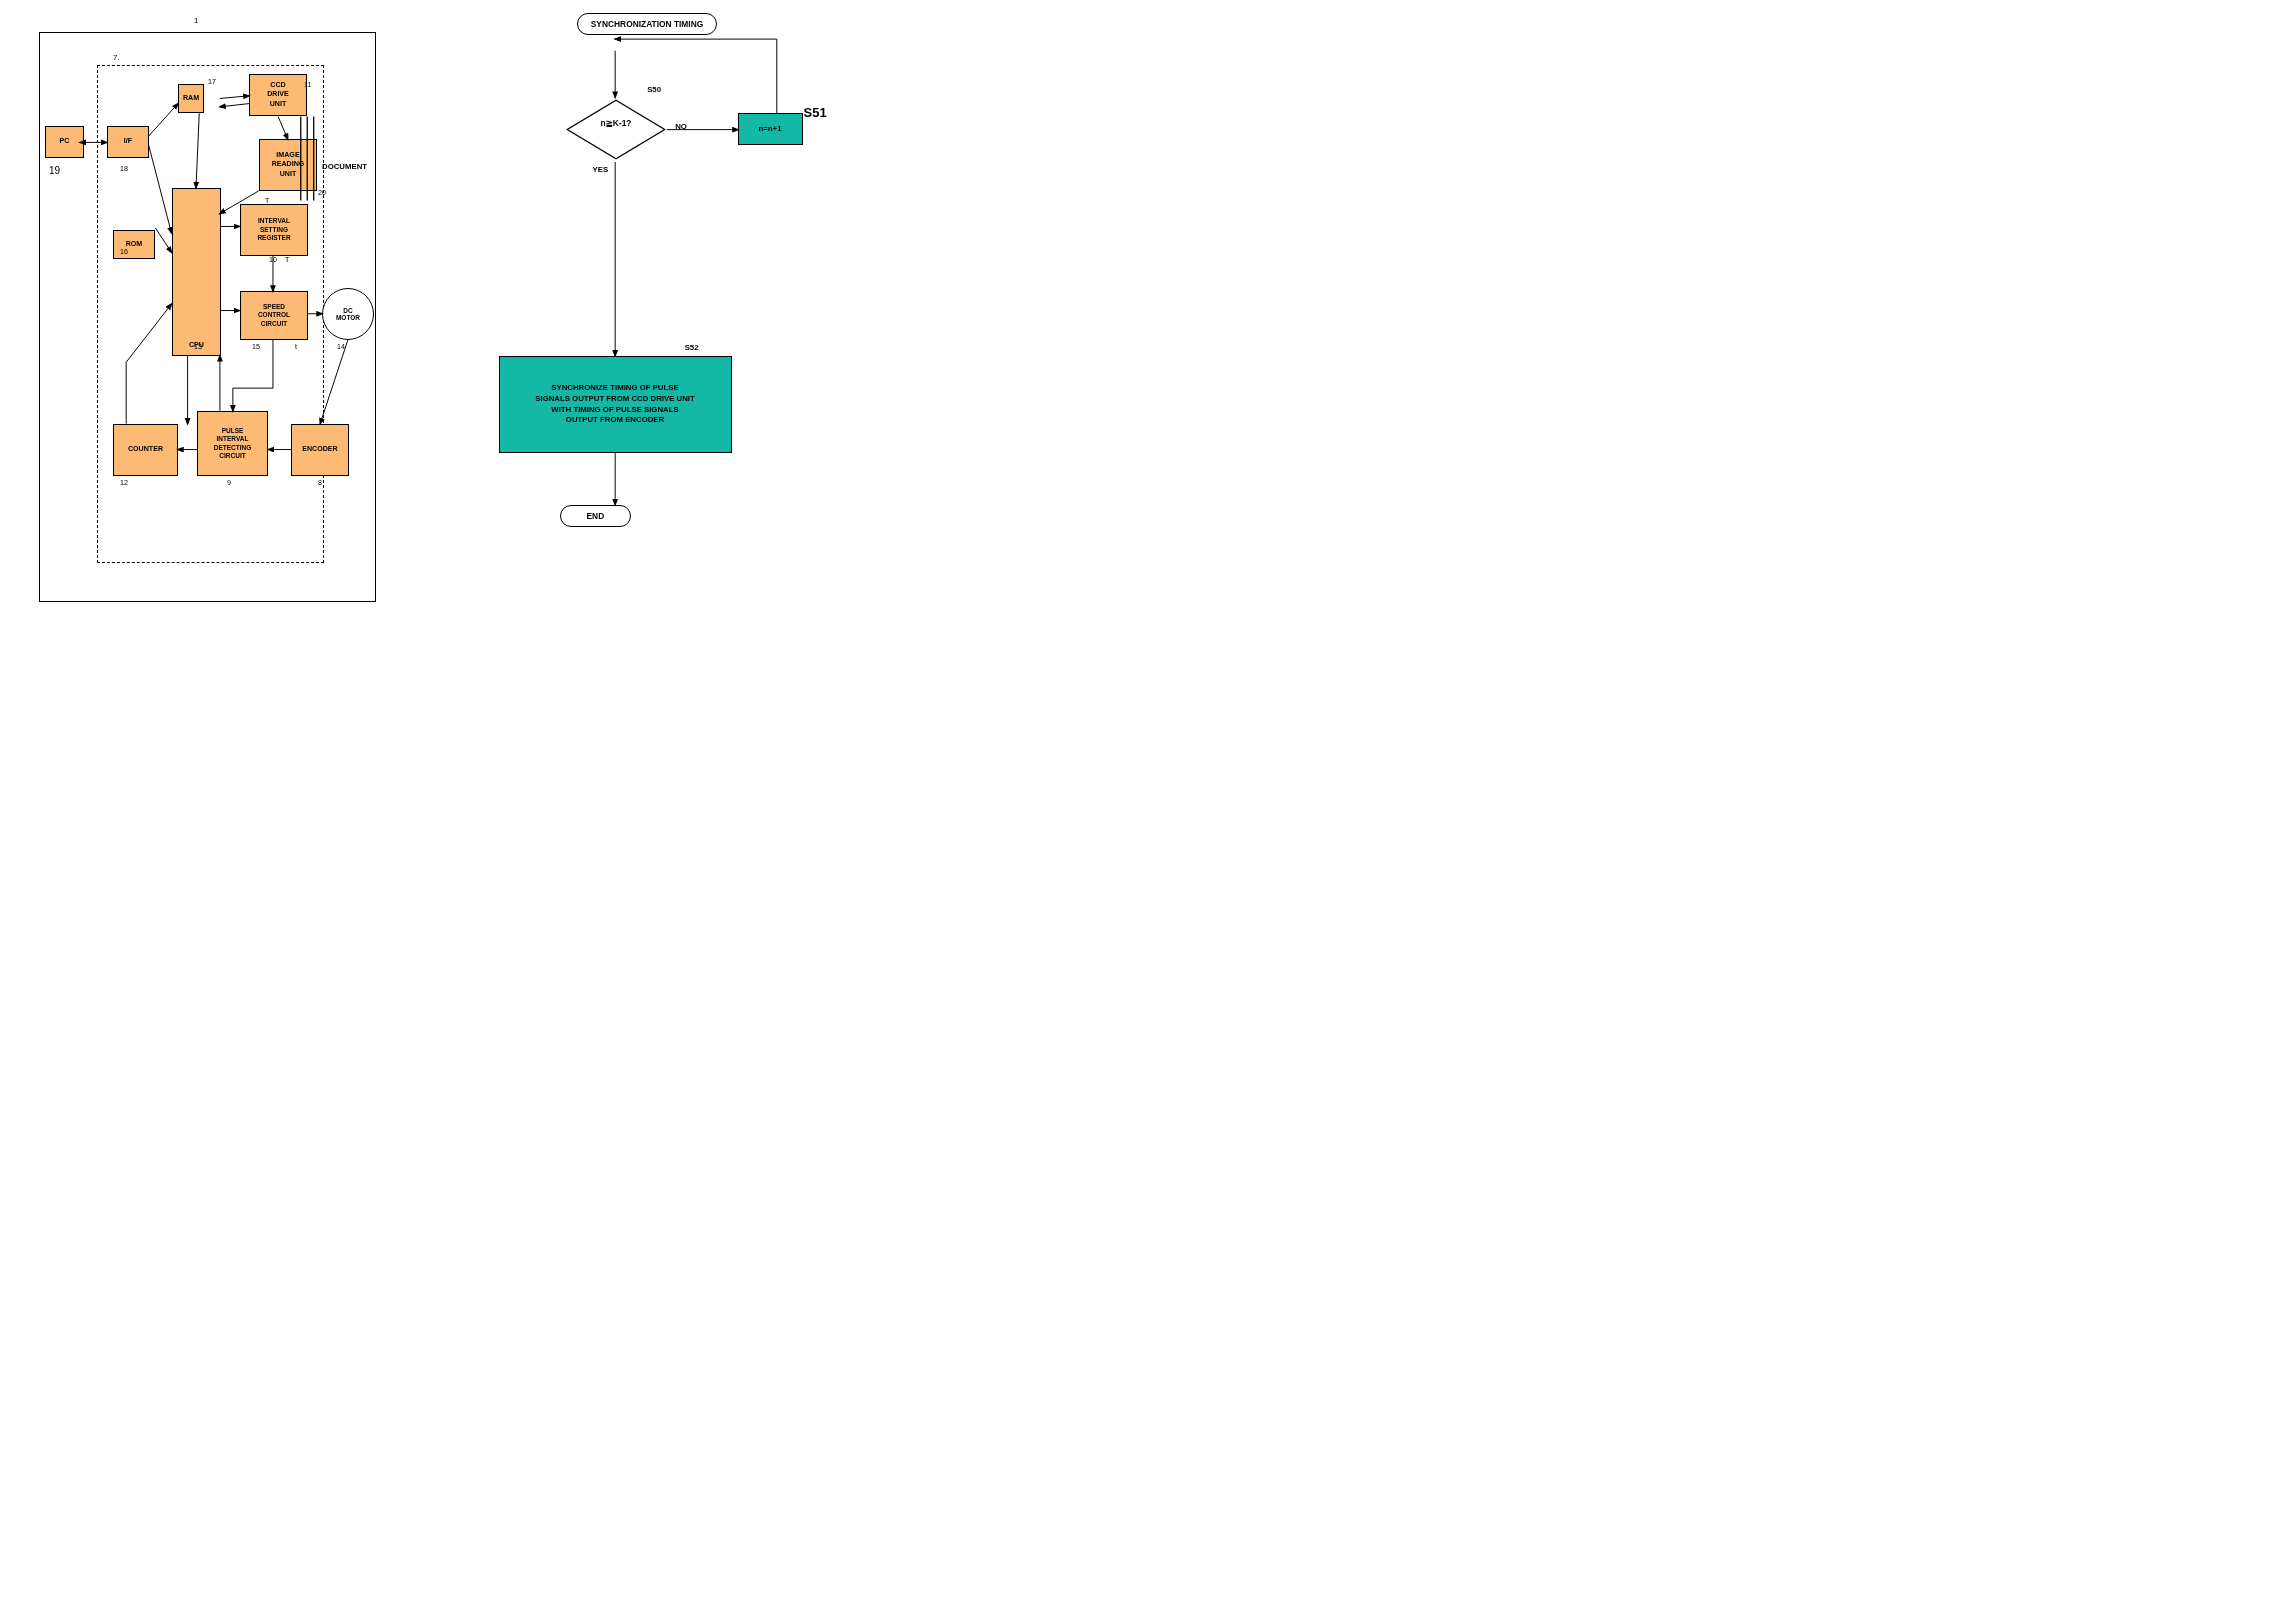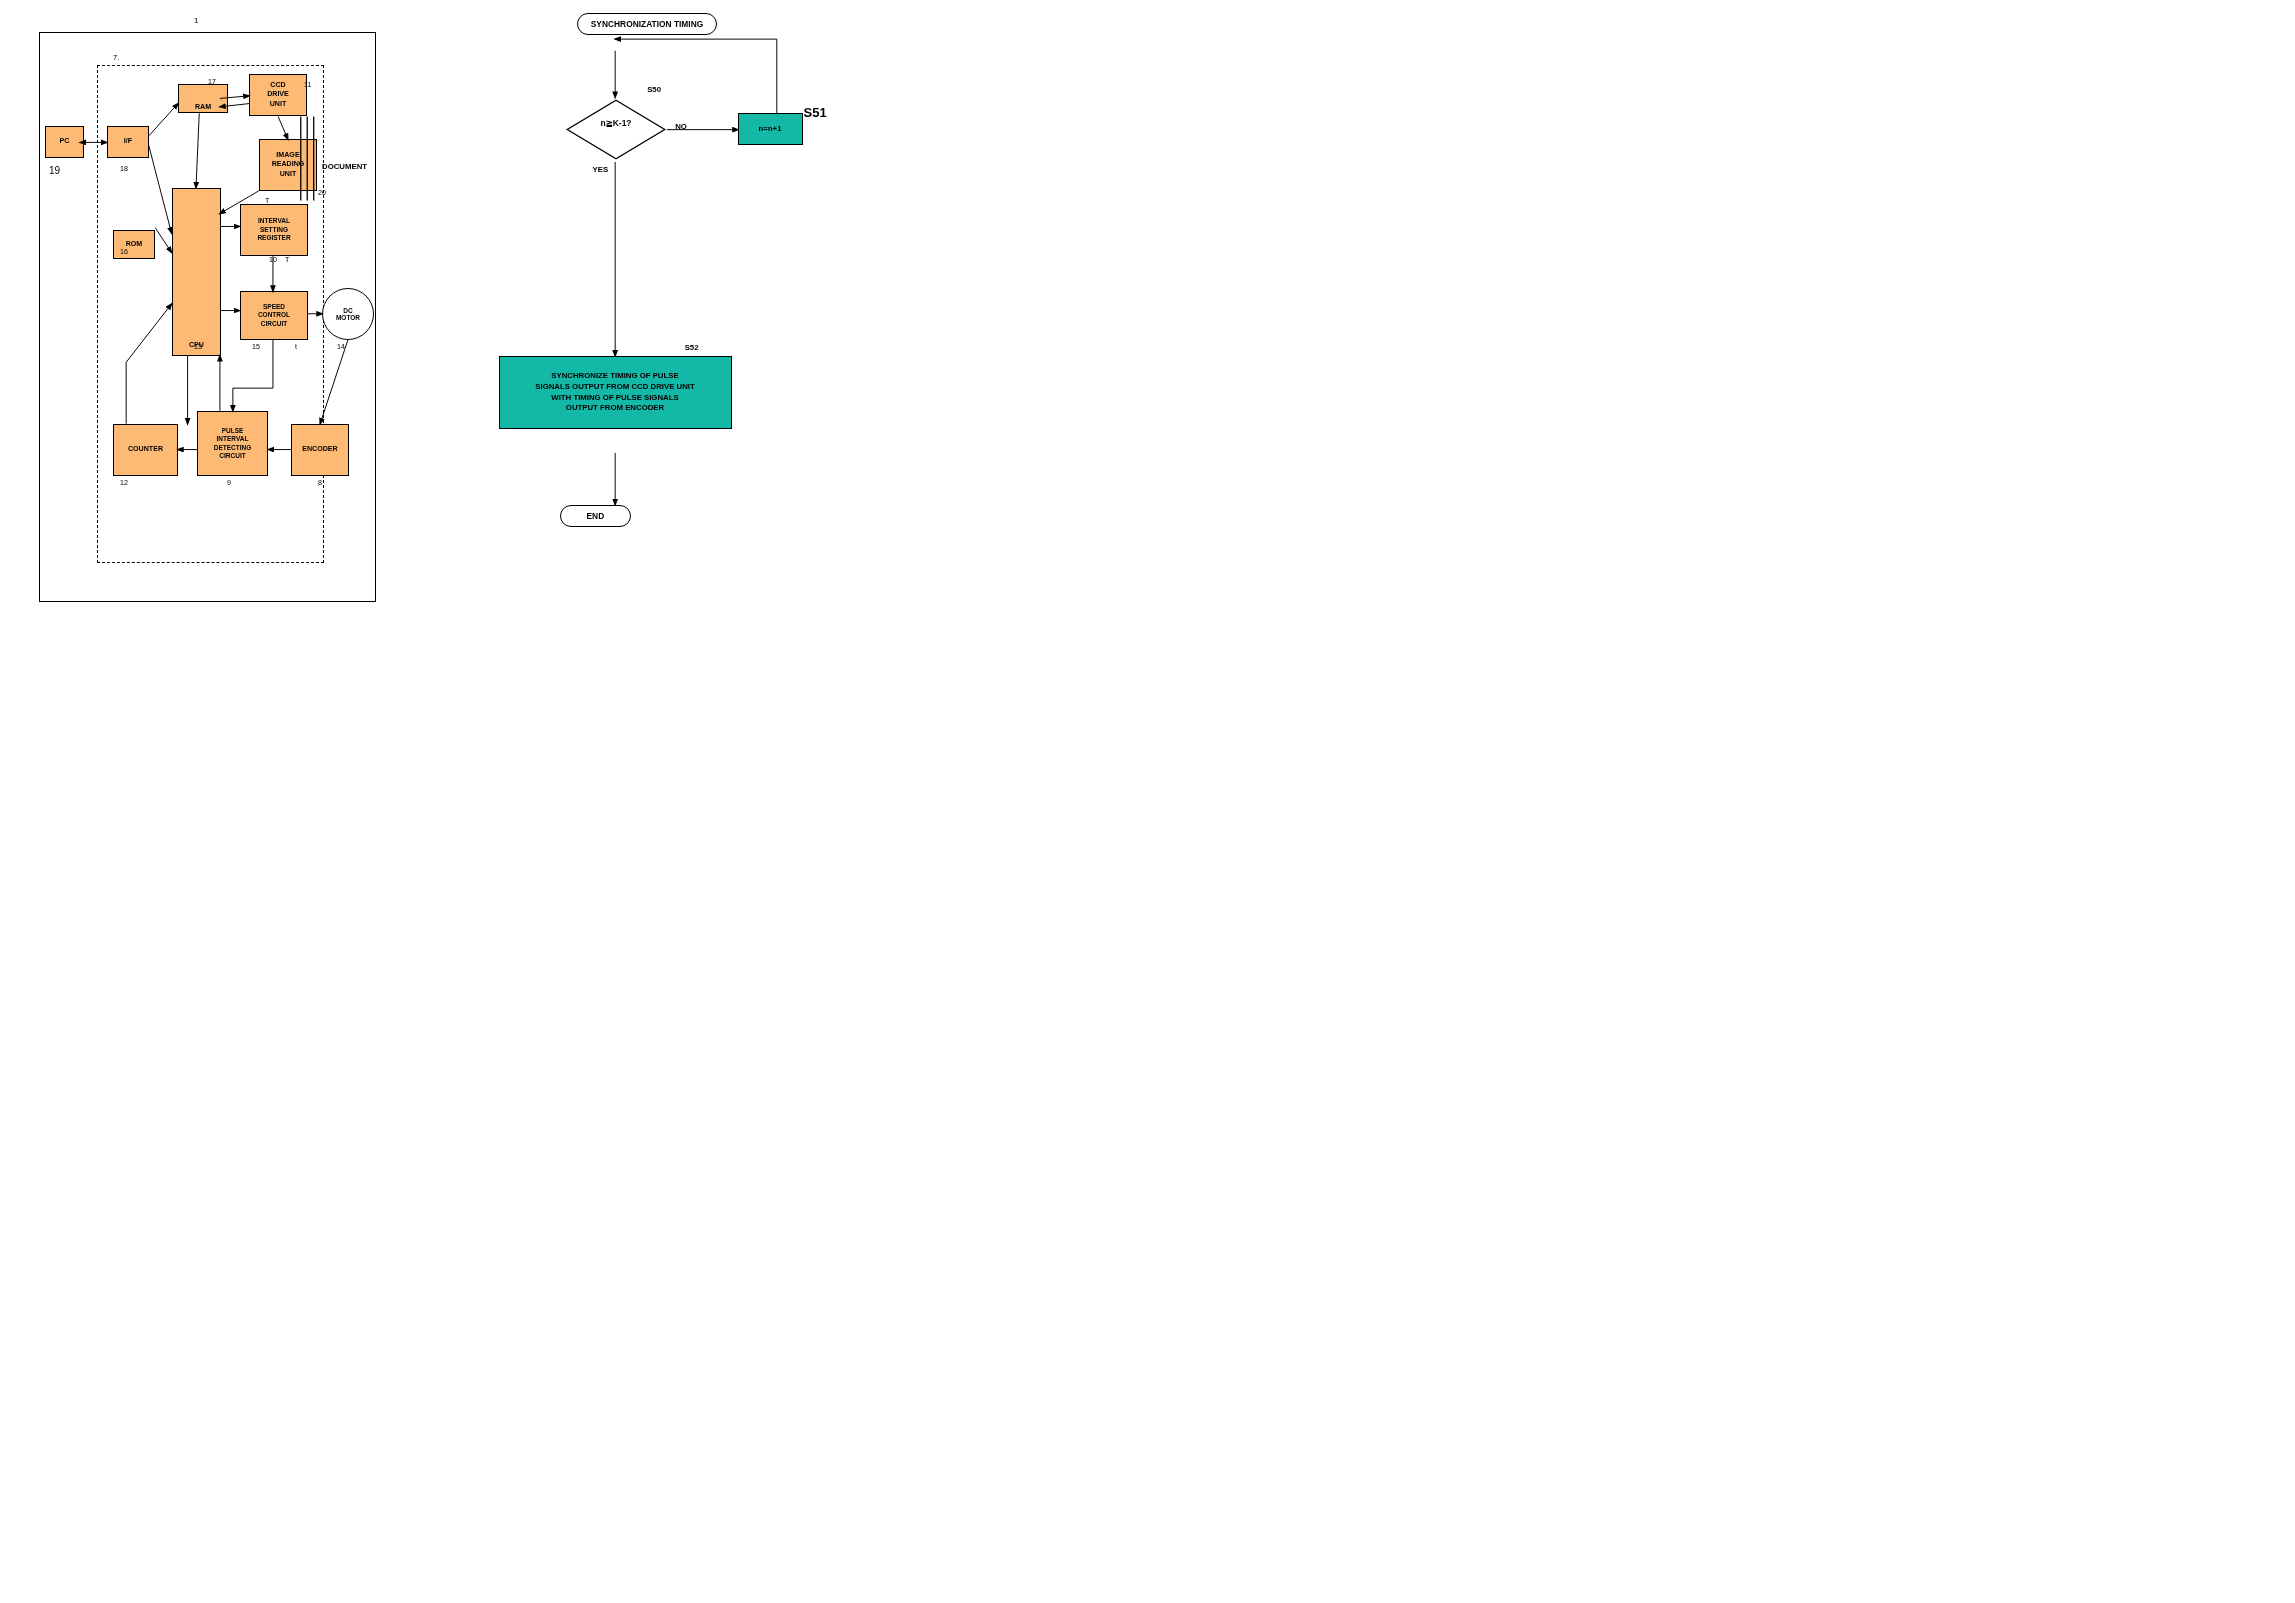--- a/index.html
+++ b/index.html
@@ -130,21 +130,21 @@
     <div class="bd-block" style="top:113px; left:32px; width:39px; height:32px;">
       <span>PC</span>
     </div>
     <span class="bd-label" style="top:152px; left:36px; font-size:10px;">19</span>
 
     <div class="bd-block" style="top:113px; left:94px; width:42px; height:32px;">
       <span>I/F</span>
     </div>
     <span class="bd-label" style="top:152px; left:107px; font-size:7.1px;">18</span>
 
-    <div class="bd-block" style="top:71px; left:165px; width:50px; height:29px;justify-content:flex-end;">
+    <div class="bd-block" style="top:71px; left:165px; width:26px; height:29px;">
       <span>RAM</span>
     </div>
     <span class="bd-label" style="top:65px; left:195px; font-size:7.1px;">17</span>
 
     <div class="bd-block" style="top:61px; left:236px; width:58px; height:42px;">
       <span style="white-space:pre-line;">CCD
 DRIVE
 UNIT</span>
     </div>
     <span class="bd-label" style="top:68px; left:291px; font-size:7.1px;">11</span>
@@ -311,21 +311,21 @@
         <span style="position:absolute; top:24.6px; right:-19.4px; font-size:7.8px; font-weight:bold;">NO</span>
       </div>
 
       <div class="fc-rect" style="position:absolute; top:100px; left:278px; width:65px; height:32px;">
         <span>n=n+1</span>
       </div>
       <span style="position:absolute; top:92px; right:7.8px; font-size:13px; font-weight:bold;">S51</span>
 
       <span style="position:absolute; top:330px; right:136px; font-size:7.8px; font-weight:bold;">S52</span>
 
-      <div class="fc-rect" style="position:absolute; top:343px; left:39px; width:233px; height:73px;">
+      <div class="fc-rect" style="position:absolute; top:343px; left:39px; width:233px; height:97px;">
         <span style="white-space:pre-line; font-size:7.8px;">SYNCHRONIZE TIMING OF PULSE
 SIGNALS OUTPUT FROM CCD DRIVE UNIT
 WITH TIMING OF PULSE SIGNALS
 OUTPUT FROM ENCODER</span>
       </div>
 
       <div style="position:absolute; top:492px; left:100px; display:flex; justify-content:center;">
         <div class="fc-stadium" style="padding: 5.2px 26px;">
           <span>END</span>
         </div>

